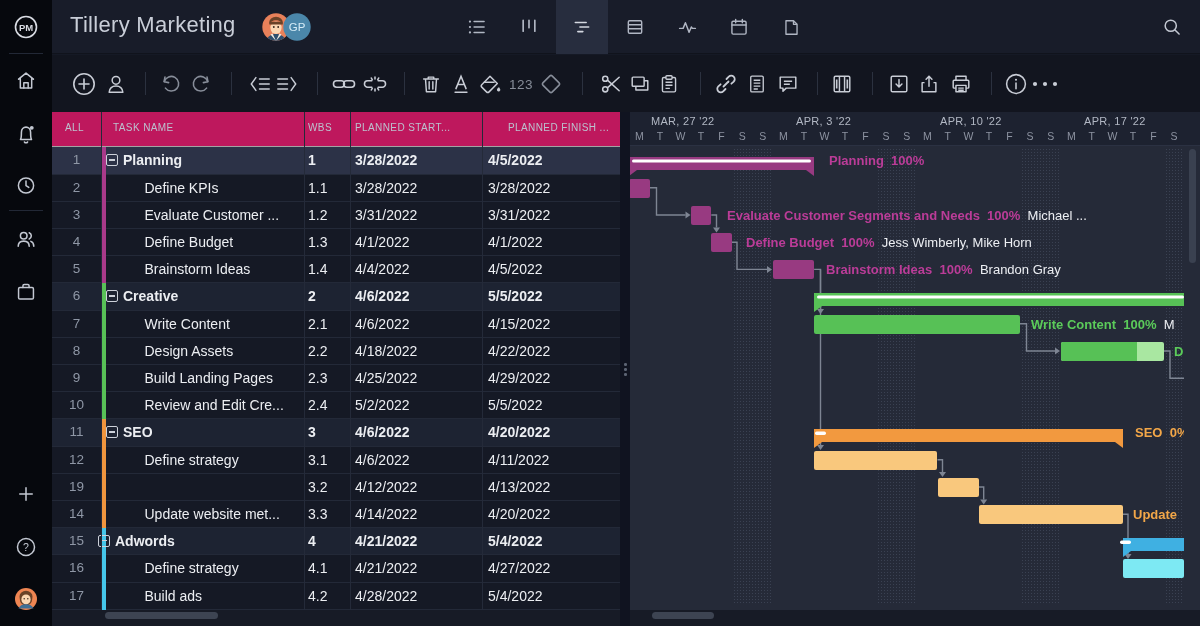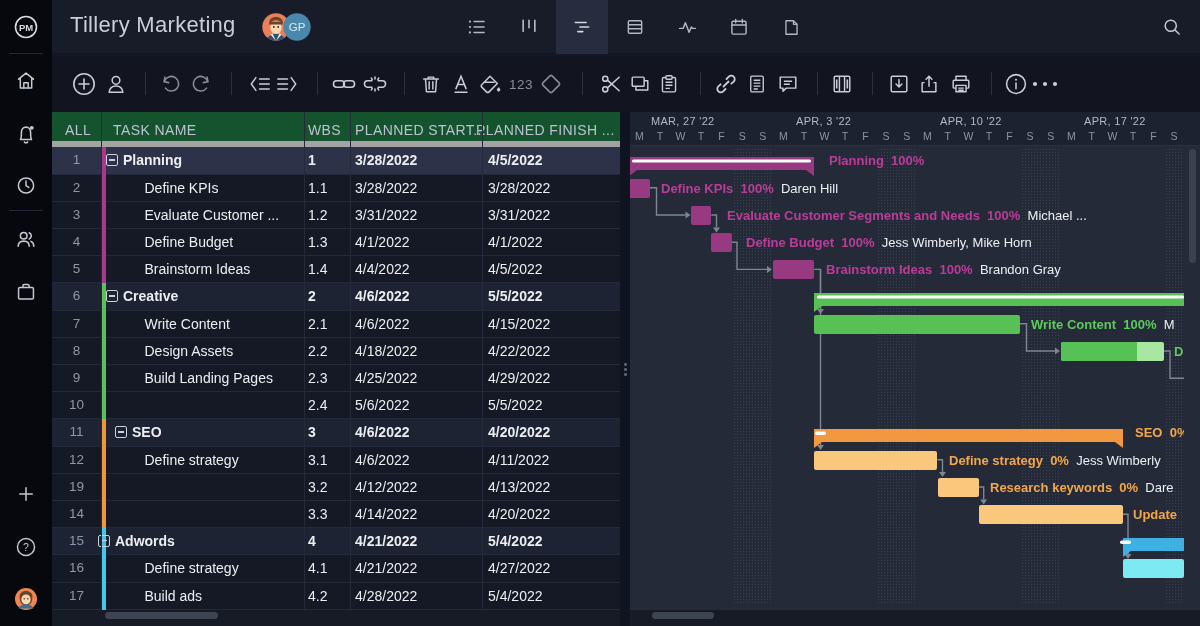--- a/index.html
+++ b/index.html
@@ -19,21 +19,21 @@
   .tab { position:absolute; top:0; width:52px; height:54px; display:flex; align-items:center; justify-content:center; }
   .tab.active { background:#272d3e; }
 
   
   #toolbar { position:absolute; left:52px; top:55px; width:1148px; height:57px; background:#12151f; z-index:20; }
   .tbi { position:absolute; top:50%; transform:translate(-50%,-50%); }
   .tsep { position:absolute; top:17px; width:1px; height:23px; background:#2b313f; }
 
   
   #table { position:absolute; left:52px; top:112px; width:568px; height:514px; background:#151925; }
-  #thead { position:absolute; left:0; top:0; width:568px; height:35.4px; background:#14532d; border-bottom:6px solid #a3a3a3; color:#bcc2cf; font-size:14px; }
+  #thead { position:absolute; left:0; top:0; width:568px; height:35.4px; background:#be185d; border-bottom:1px solid #a3a3a3; color:#bcc2cf; font-size:10px; }
   #thead span { position:absolute; top:10px; letter-spacing:.4px; }
   .trow { position:absolute; left:0; width:568px; height:27.2px; border-bottom:1px solid #232938; font-size:14px; color:#eceef2; }
   .trow.parent { background:#1d2332; font-weight:bold; }
   .trow.sel { background:#2c3247; }
   .rnum { position:absolute; left:0; top:0; width:49px; height:26.2px; text-align:center; line-height:26.2px; color:#8f97a6; font-size:13.5px; font-weight:normal; }
   .strip { position:absolute; left:49px; top:0; width:5px; height:27.2px; }
   .tname { position:absolute; top:0; height:26.2px; line-height:26.2px; white-space:nowrap; }
   .c-name { left:92.5px; }
   .c-wbs { position:absolute; left:256px; top:0; height:26.2px; line-height:26.2px; }
   .c-st  { position:absolute; left:303px; top:0; height:26.2px; line-height:26.2px; }
@@ -330,21 +330,21 @@
       <circle cx="13.8" cy="11.8" r=".75" fill="#3a2a20"></circle>
       <path d="M4.5 21.5 C5.5 18.6 8.4 17.2 12 17.2 C15.6 17.2 18.5 18.6 19.5 21.5 Z" fill="#3f6f96"></path>
     </svg>
   </div>
   <div id="table">
     <div id="thead">
       <span style="left:13px">ALL</span>
       <span style="left:61px">TASK NAME</span>
       <span style="left:256px">WBS</span>
       <span style="left:303px">PLANNED START...</span>
-      <span style="left:424px">PLANNED FINISH ...</span>
+      <span style="left:456px">PLANNED FINISH ...</span>
     </div>
     <div class="trow parent sel" style="top:35.4px">
         <div class="rnum">1</div>
         <div class="strip" style="background:#a93a8a"></div>
         <div class="tname" style="left:54px"><span class="collapser"></span>Planning</div>
         <div class="c-wbs">1</div>
         <div class="c-st">3/28/2022</div>
         <div class="c-fi">4/5/2022</div>
       </div>
     <div class="trow" style="top:62.6px">
@@ -407,28 +407,29 @@
         <div class="rnum">9</div>
         <div class="strip" style="background:#58c157"></div>
         <div class="tname c-name">Build Landing Pages</div>
         <div class="c-wbs">2.3</div>
         <div class="c-st">4/25/2022</div>
         <div class="c-fi">4/29/2022</div>
       </div>
     <div class="trow" style="top:280.2px">
         <div class="rnum">10</div>
         <div class="strip" style="background:#58c157"></div>
+        <div class="tname c-name">Review and Edit Cre...</div>
         <div class="c-wbs">2.4</div>
-        <div class="c-st">5/6/2022</div>
+        <div class="c-st">5/2/2022</div>
         <div class="c-fi">5/5/2022</div>
       </div>
     <div class="trow parent" style="top:307.4px">
         <div class="rnum">11</div>
         <div class="strip" style="background:#f0953e"></div>
-        <div class="tname" style="left:63px"><span class="collapser"></span>SEO</div>
+        <div class="tname" style="left:54px"><span class="collapser"></span>SEO</div>
         <div class="c-wbs">3</div>
         <div class="c-st">4/6/2022</div>
         <div class="c-fi">4/20/2022</div>
       </div>
     <div class="trow" style="top:334.6px">
         <div class="rnum">12</div>
         <div class="strip" style="background:#f0953e"></div>
         <div class="tname c-name">Define strategy</div>
         <div class="c-wbs">3.1</div>
         <div class="c-st">4/6/2022</div>
@@ -437,20 +438,21 @@
     <div class="trow" style="top:361.8px">
         <div class="rnum">19</div>
         <div class="strip" style="background:#f0953e"></div>
         <div class="c-wbs">3.2</div>
         <div class="c-st">4/12/2022</div>
         <div class="c-fi">4/13/2022</div>
       </div>
     <div class="trow" style="top:389px">
         <div class="rnum">14</div>
         <div class="strip" style="background:#f0953e"></div>
+        <div class="tname c-name">Update website met...</div>
         <div class="c-wbs">3.3</div>
         <div class="c-st">4/14/2022</div>
         <div class="c-fi">4/20/2022</div>
       </div>
     <div class="trow parent" style="top:416.2px">
         <div class="rnum">15</div>
         <div class="strip" style="background:#45c6ea"></div>
         <div class="tname" style="left:46px"><span class="collapser"></span>Adwords</div>
         <div class="c-wbs">4</div>
         <div class="c-st">4/21/2022</div>
@@ -573,29 +575,26 @@
       <div class="bar" style="left:143px;top:112.8px;width:41.1px;background:#983a81"></div>
       <div class="bar" style="left:184.1px;top:167.2px;width:205.7px;background:#57c156"></div>
       <div class="bar" style="left:431px;top:194.4px;width:102.9px;background:#a9e7a1"></div>
       <div class="bar" style="left:431px;top:194.4px;width:76px;background:#57c156;border-radius:2px 0 0 2px"></div>
       <div class="bar" style="left:184.1px;top:303.2px;width:123.4px;background:#f9c87d"></div>
       <div class="bar" style="left:307.6px;top:330.4px;width:41.1px;background:#f9c87d"></div>
       <div class="bar" style="left:348.7px;top:357.6px;width:144px;background:#f9c87d"></div>
       <div class="bar" style="left:492.9px;top:412px;width:61px;background:#7de9f3"></div>
 
       <div class="glabel" style="left:199px;top:0;color:#bb3c98">Planning&nbsp; 100%</div>
-      <div class="glabel" style="left:31px;top:27.2px;color:#bb3c98">Define KPIs&nbsp; 100%<span class="gname">&nbsp; Daren Hill</span></div>
       <div class="glabel" style="left:97px;top:54.4px;color:#bb3c98">Evaluate Customer Segments and Needs&nbsp; 100%<span class="gname">&nbsp; Michael ...</span></div>
       <div class="glabel" style="left:116px;top:81.6px;color:#bb3c98">Define Budget&nbsp; 100%<span class="gname">&nbsp; Jess Wimberly, Mike Horn</span></div>
       <div class="glabel" style="left:196px;top:108.8px;color:#bb3c98">Brainstorm Ideas&nbsp; 100%<span class="gname">&nbsp; Brandon Gray</span></div>
       <div class="glabel" style="left:401px;top:163.2px;color:#5bcb5a">Write Content&nbsp; 100%<span class="gname">&nbsp; M</span></div>
       <div class="glabel" style="left:544px;top:190.4px;color:#5bcb5a">D</div>
       <div class="glabel" style="left:505px;top:272px;color:#f3a748">SEO&nbsp; 0%</div>
-      <div class="glabel" style="left:319px;top:299.2px;color:#f3a748">Define strategy&nbsp; 0%<span class="gname">&nbsp; Jess Wimberly</span></div>
-      <div class="glabel" style="left:360px;top:326.4px;color:#f3a748">Research keywords&nbsp; 0%<span class="gname">&nbsp; Dare</span></div>
       <div class="glabel" style="left:503px;top:353.6px;color:#f3a748">Update</div>
     </div>
     <div id="gscroll-v"></div>
   </div>
   <div class="bstrip" style="left:52px;width:568px;"></div>
   <div class="bstrip" style="left:630px;width:570px;"></div>
   <div class="bthumb" style="left:105px;width:113px;"></div>
   <div class="bthumb" style="left:652px;width:62px;"></div>
 </div>
 

